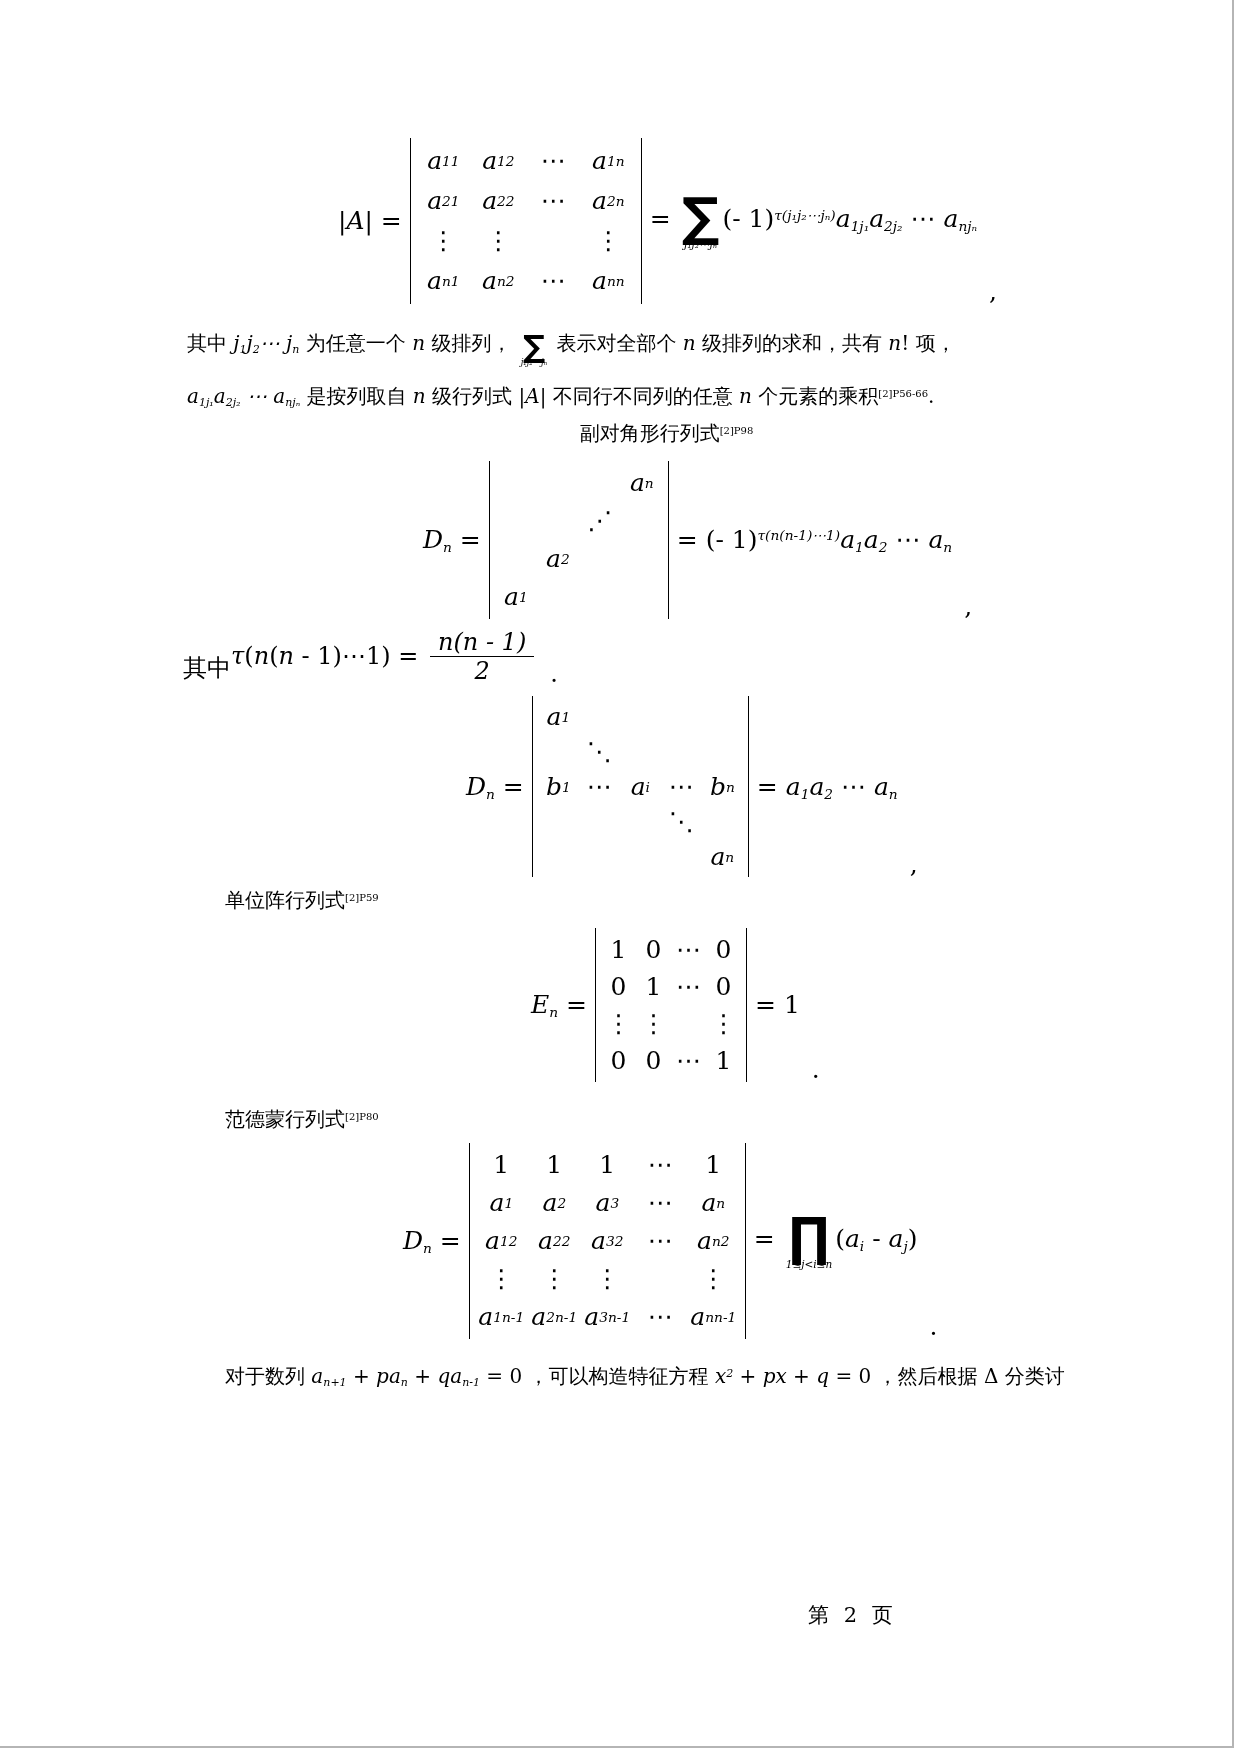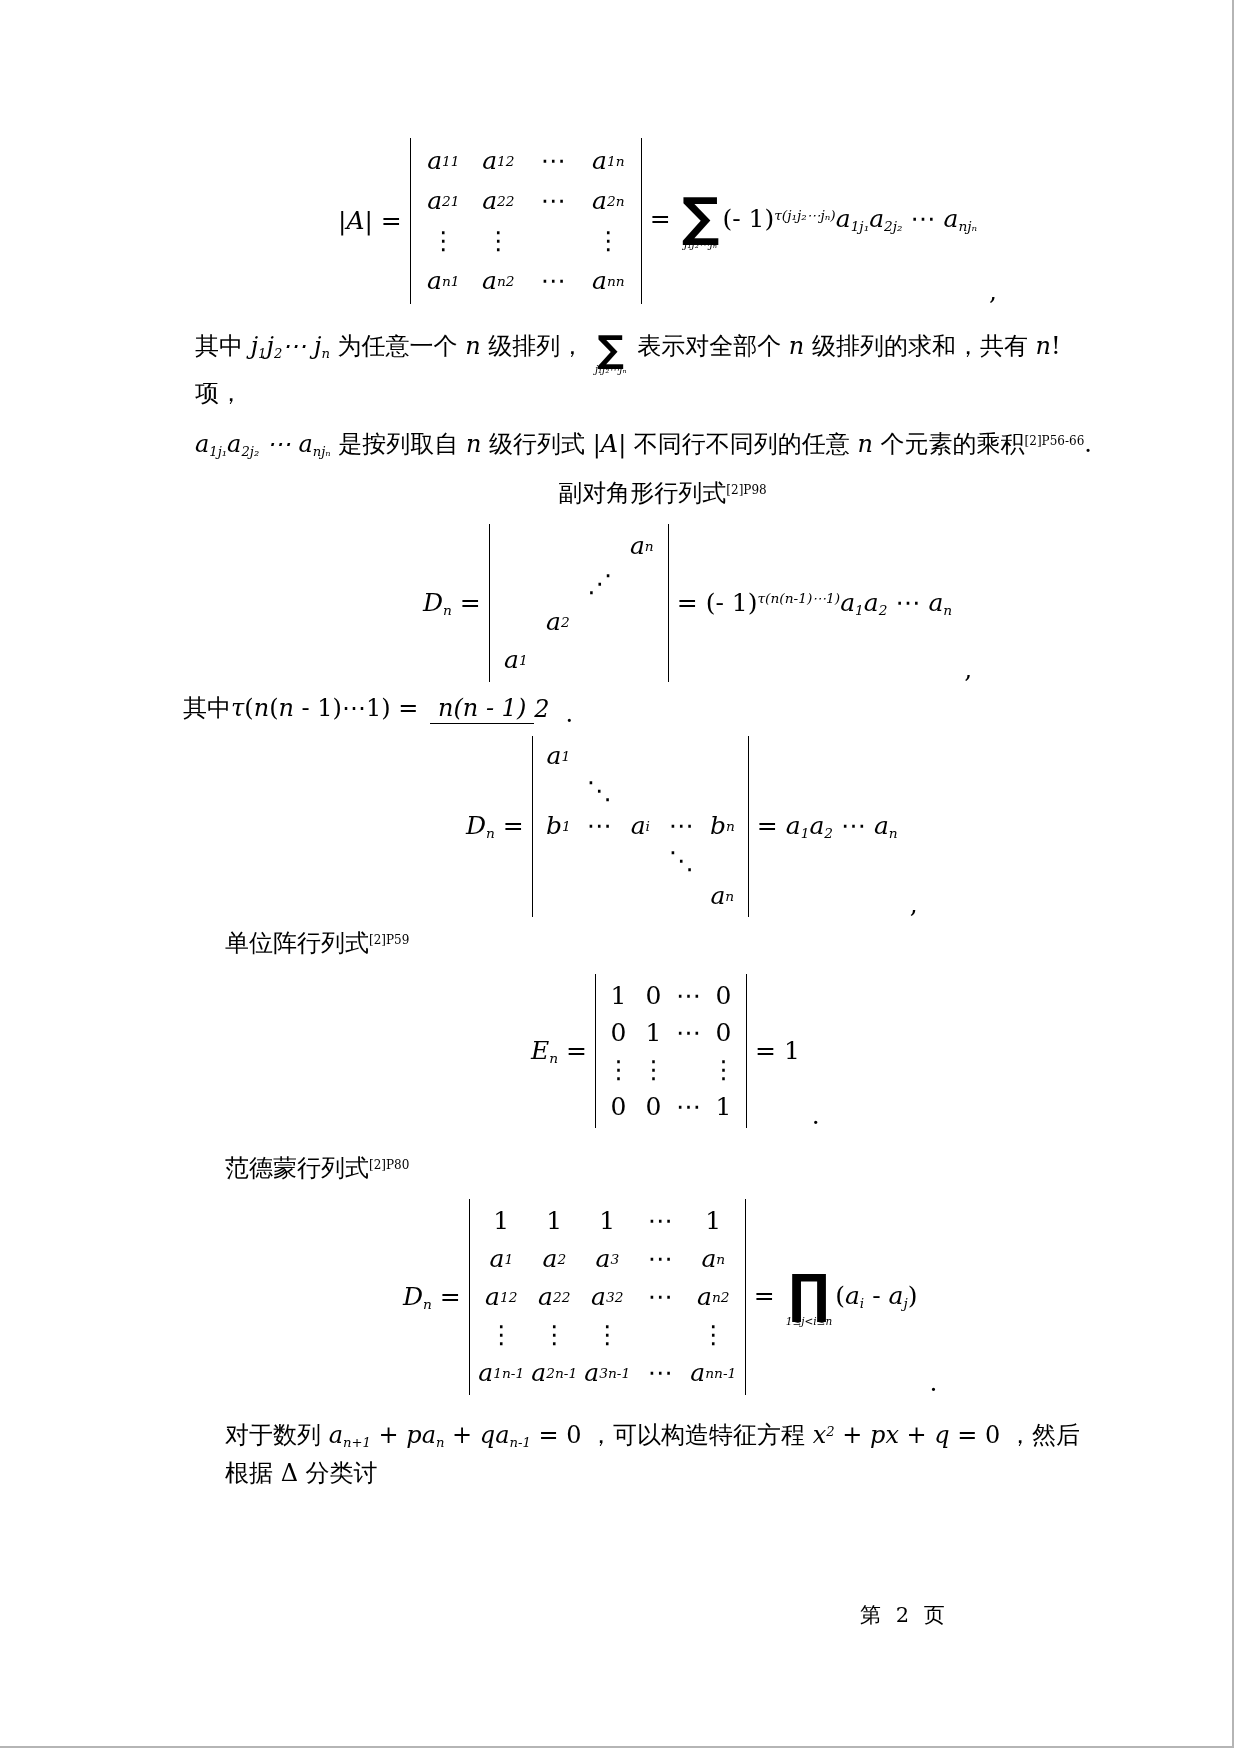--- a/index.html
+++ b/index.html
@@ -9,21 +9,21 @@
     background:#ffffff;
     border-right:2px solid #b5b5b5;
     border-bottom:2px solid #b5b5b5;
     box-sizing:border-box;
     font-family:"DejaVu Serif","Liberation Serif",serif;
     color:#000;
     overflow:hidden;
   }
   .content{padding:138px 120px 0 183px;box-sizing:border-box;}
   .para{
-    margin:12px;font-size:24px;line-height:1.55;
+    margin:4px;font-size:20px;line-height:1.55;
     font-family:"DejaVu Serif","Liberation Serif",serif;
   }
   .mrun{white-space:pre;}
   .mi,.para .mi{font-style:italic;}
   .mr{font-style:normal;}
   sub{font-size:0.55em;font-style:italic;vertical-align:-0.3em;line-height:0;}
   sup.it{font-size:0.55em;font-style:italic;vertical-align:0.55em;line-height:0;}
   sup.rm{font-size:0.5em;font-style:normal;vertical-align:0.6em;line-height:0;}
   
   .formula{
@@ -44,42 +44,42 @@
   .mx-diag .mxcell{width:41px;height:35px;}
   .mx-e   .mxcell{width:35px;height:37px;}
   .mx-v   .mxcell{width:53px;height:38px;}
   
   .bigop{display:inline-flex;flex-direction:column;align-items:center;vertical-align:middle;margin:0 3px;}
   .opsym{font-family:"DejaVu Sans","DejaVu Serif",sans-serif;font-size:2.1em;line-height:0.95;font-weight:bold;}
   .oplim{font-size:0.42em;font-style:italic;line-height:1;margin-top:-3px;}
   .para .opsym{font-size:1.55em;font-weight:bold;}
   .para .bigop{vertical-align:-0.35em;}
   
-  .frac{display:inline-flex;align-items:center;vertical-align:middle;margin:0 4px;justify-content:space-between;}
+  .frac{display:inline-flex;flex-direction:column;align-items:center;vertical-align:middle;margin:0 4px;justify-content:space-between;}
   .frac .num{font-style:italic;padding:0 8px;line-height:1.15;border-bottom:1.8px solid #000;}
   .frac .den{font-style:italic;line-height:1.15;padding-top:1px;}
   
   .f-detA{margin-left:155px;}
   .p-perm{margin-top:24px;}
   .p-product{margin-top:14px;}
   .indent{margin-left:42px;}
   .p-special{margin-top:22px;}
   .p-antidiag-title{margin-top:6px;text-align:center;}
   .f-antidiag{margin-top:12px;margin-left:240px;}
   .p-tau{margin-top:10px;font-size:24px;}
   .p-diag-title{margin-top:8px;}
   .f-diag{margin-top:10px;margin-left:283px;}
   .p-ai{margin-top:22px;}
   .p-identity-title{margin-top:8px;}
   .f-identity{margin-top:12px;margin-left:348px;}
   .p-vander-title{margin-top:22px;}
   .f-vander{margin-top:8px;margin-left:220px;}
   .p-sequence{margin-top:22px;}
   .footer{
-    position:absolute;left:860px;top:1601px;
+    position:absolute;left:808px;top:1601px;
     font-size:21px;letter-spacing:4px;
   }
 </style>
 </head>
 <body>
 
 <div class="page">
   <div class="content">
 
     <div class="formula f-detA">

